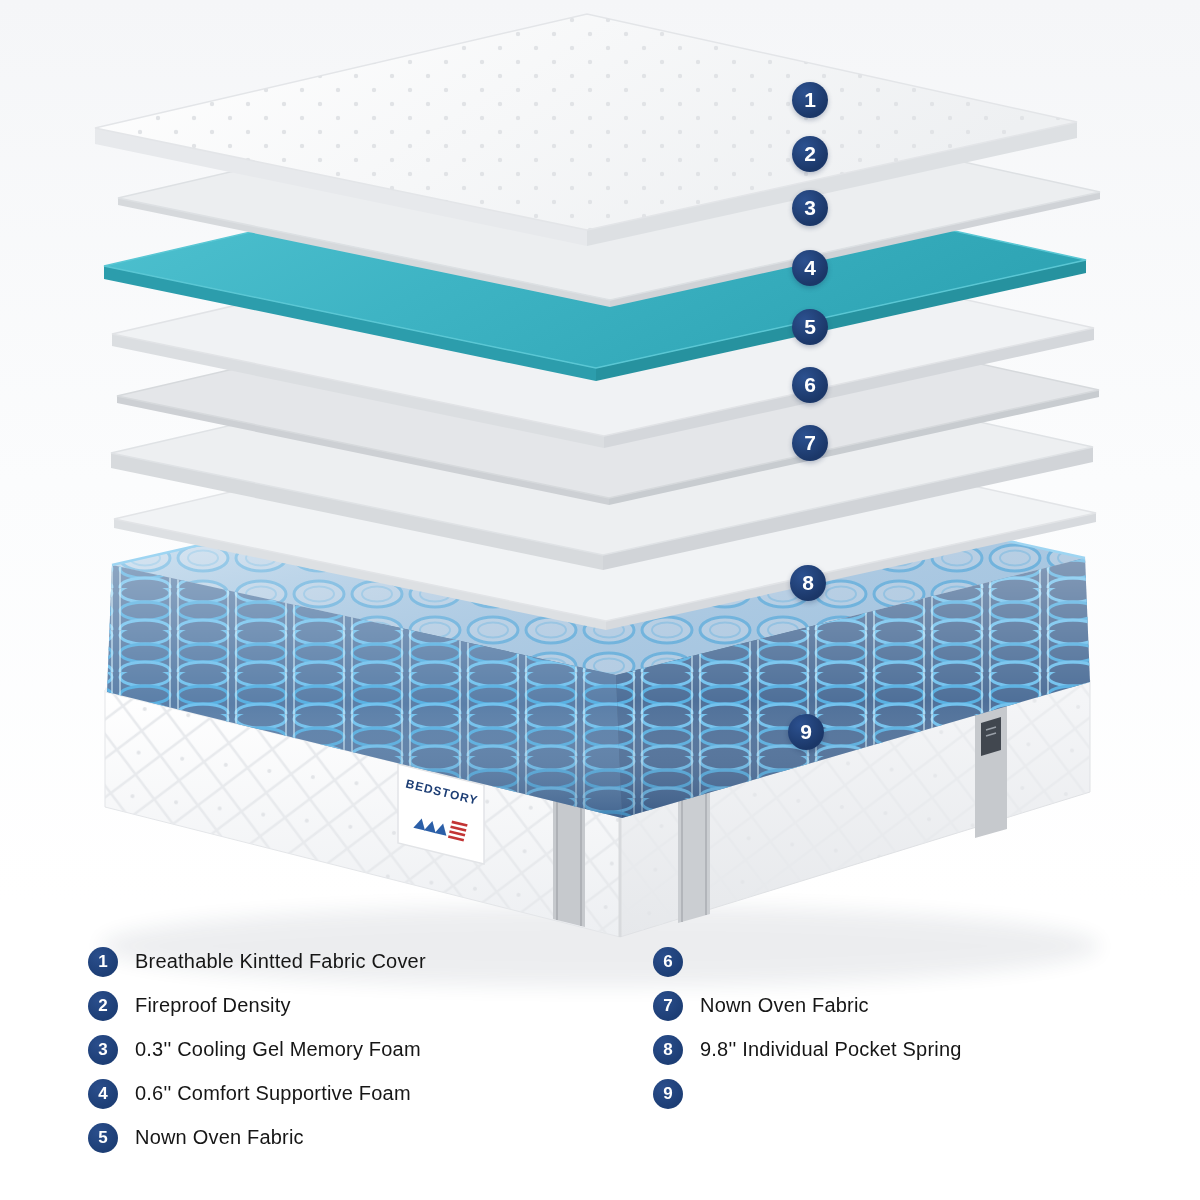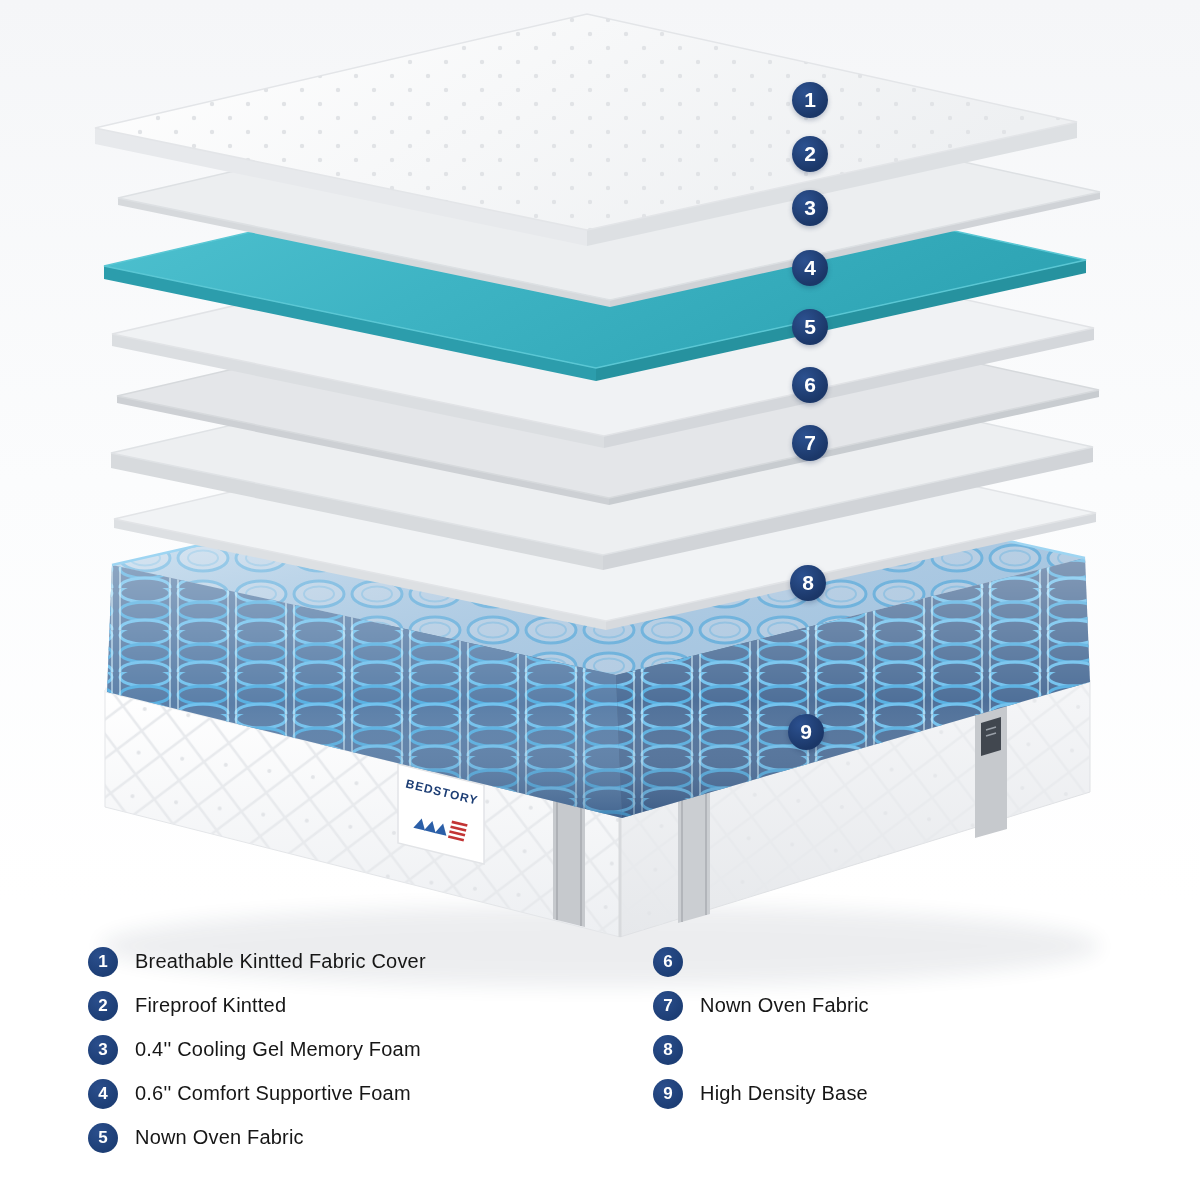--- a/index.html
+++ b/index.html
@@ -219,45 +219,45 @@
   <div class="badge b9">9</div>
 
   <div class="legend">
     <div class="legend-col">
       <div class="legend-item">
         <span class="badge-sm">1</span>
         <span class="legend-label">Breathable Kintted Fabric Cover</span>
       </div>
       <div class="legend-item">
         <span class="badge-sm">2</span>
-        <span class="legend-label">Fireproof Kintted</span>
+        <span class="legend-label">Fireproof Density</span>
       </div>
       <div class="legend-item">
         <span class="badge-sm">3</span>
-        <span class="legend-label">0.4'' Cooling Gel Memory Foam</span>
+        <span class="legend-label">0.3'' Cooling Gel Memory Foam</span>
       </div>
       <div class="legend-item">
         <span class="badge-sm">4</span>
         <span class="legend-label">0.6'' Comfort Supportive Foam</span>
       </div>
       <div class="legend-item">
         <span class="badge-sm">5</span>
         <span class="legend-label">Nown Oven Fabric</span>
       </div>
     </div>
     <div class="legend-col">
       <div class="legend-item">
         <span class="badge-sm">6</span>
       </div>
       <div class="legend-item">
         <span class="badge-sm">7</span>
         <span class="legend-label">Nown Oven Fabric</span>
       </div>
       <div class="legend-item">
         <span class="badge-sm">8</span>
+        <span class="legend-label">9.8'' Individual Pocket Spring</span>
       </div>
       <div class="legend-item">
         <span class="badge-sm">9</span>
-        <span class="legend-label">High Density Base</span>
       </div>
     </div>
   </div>
 </div>
 
 </body></html>

